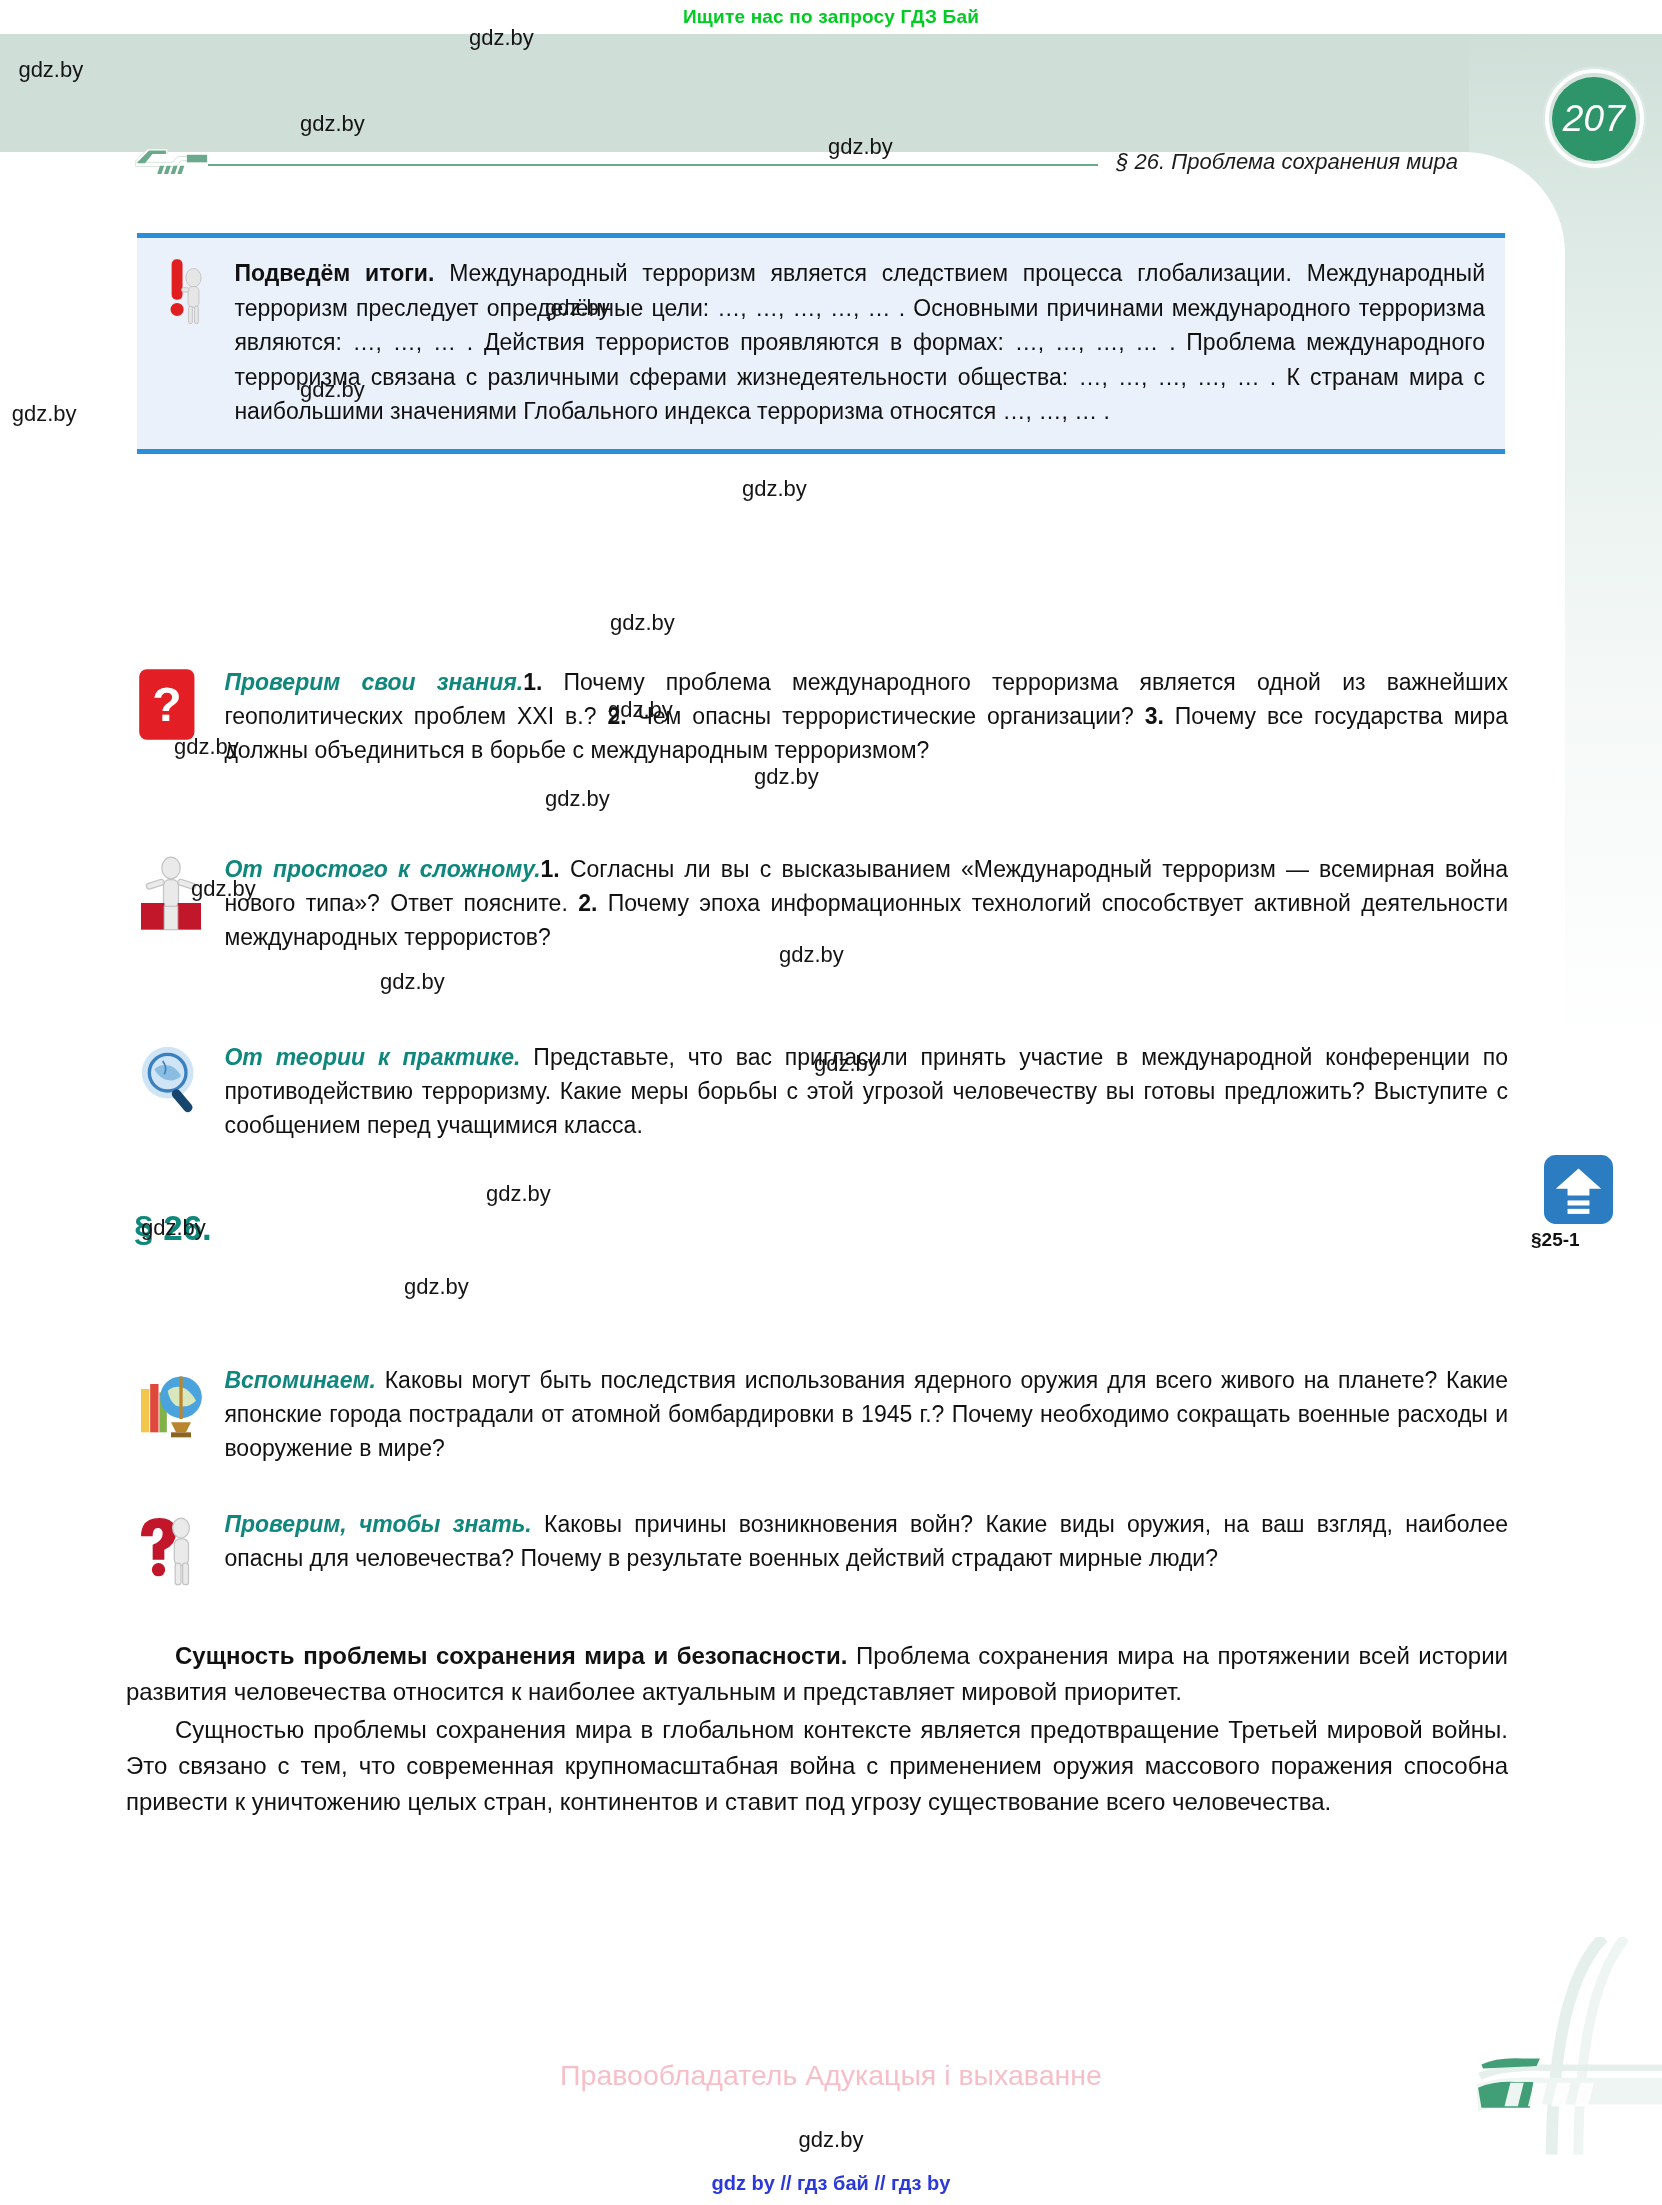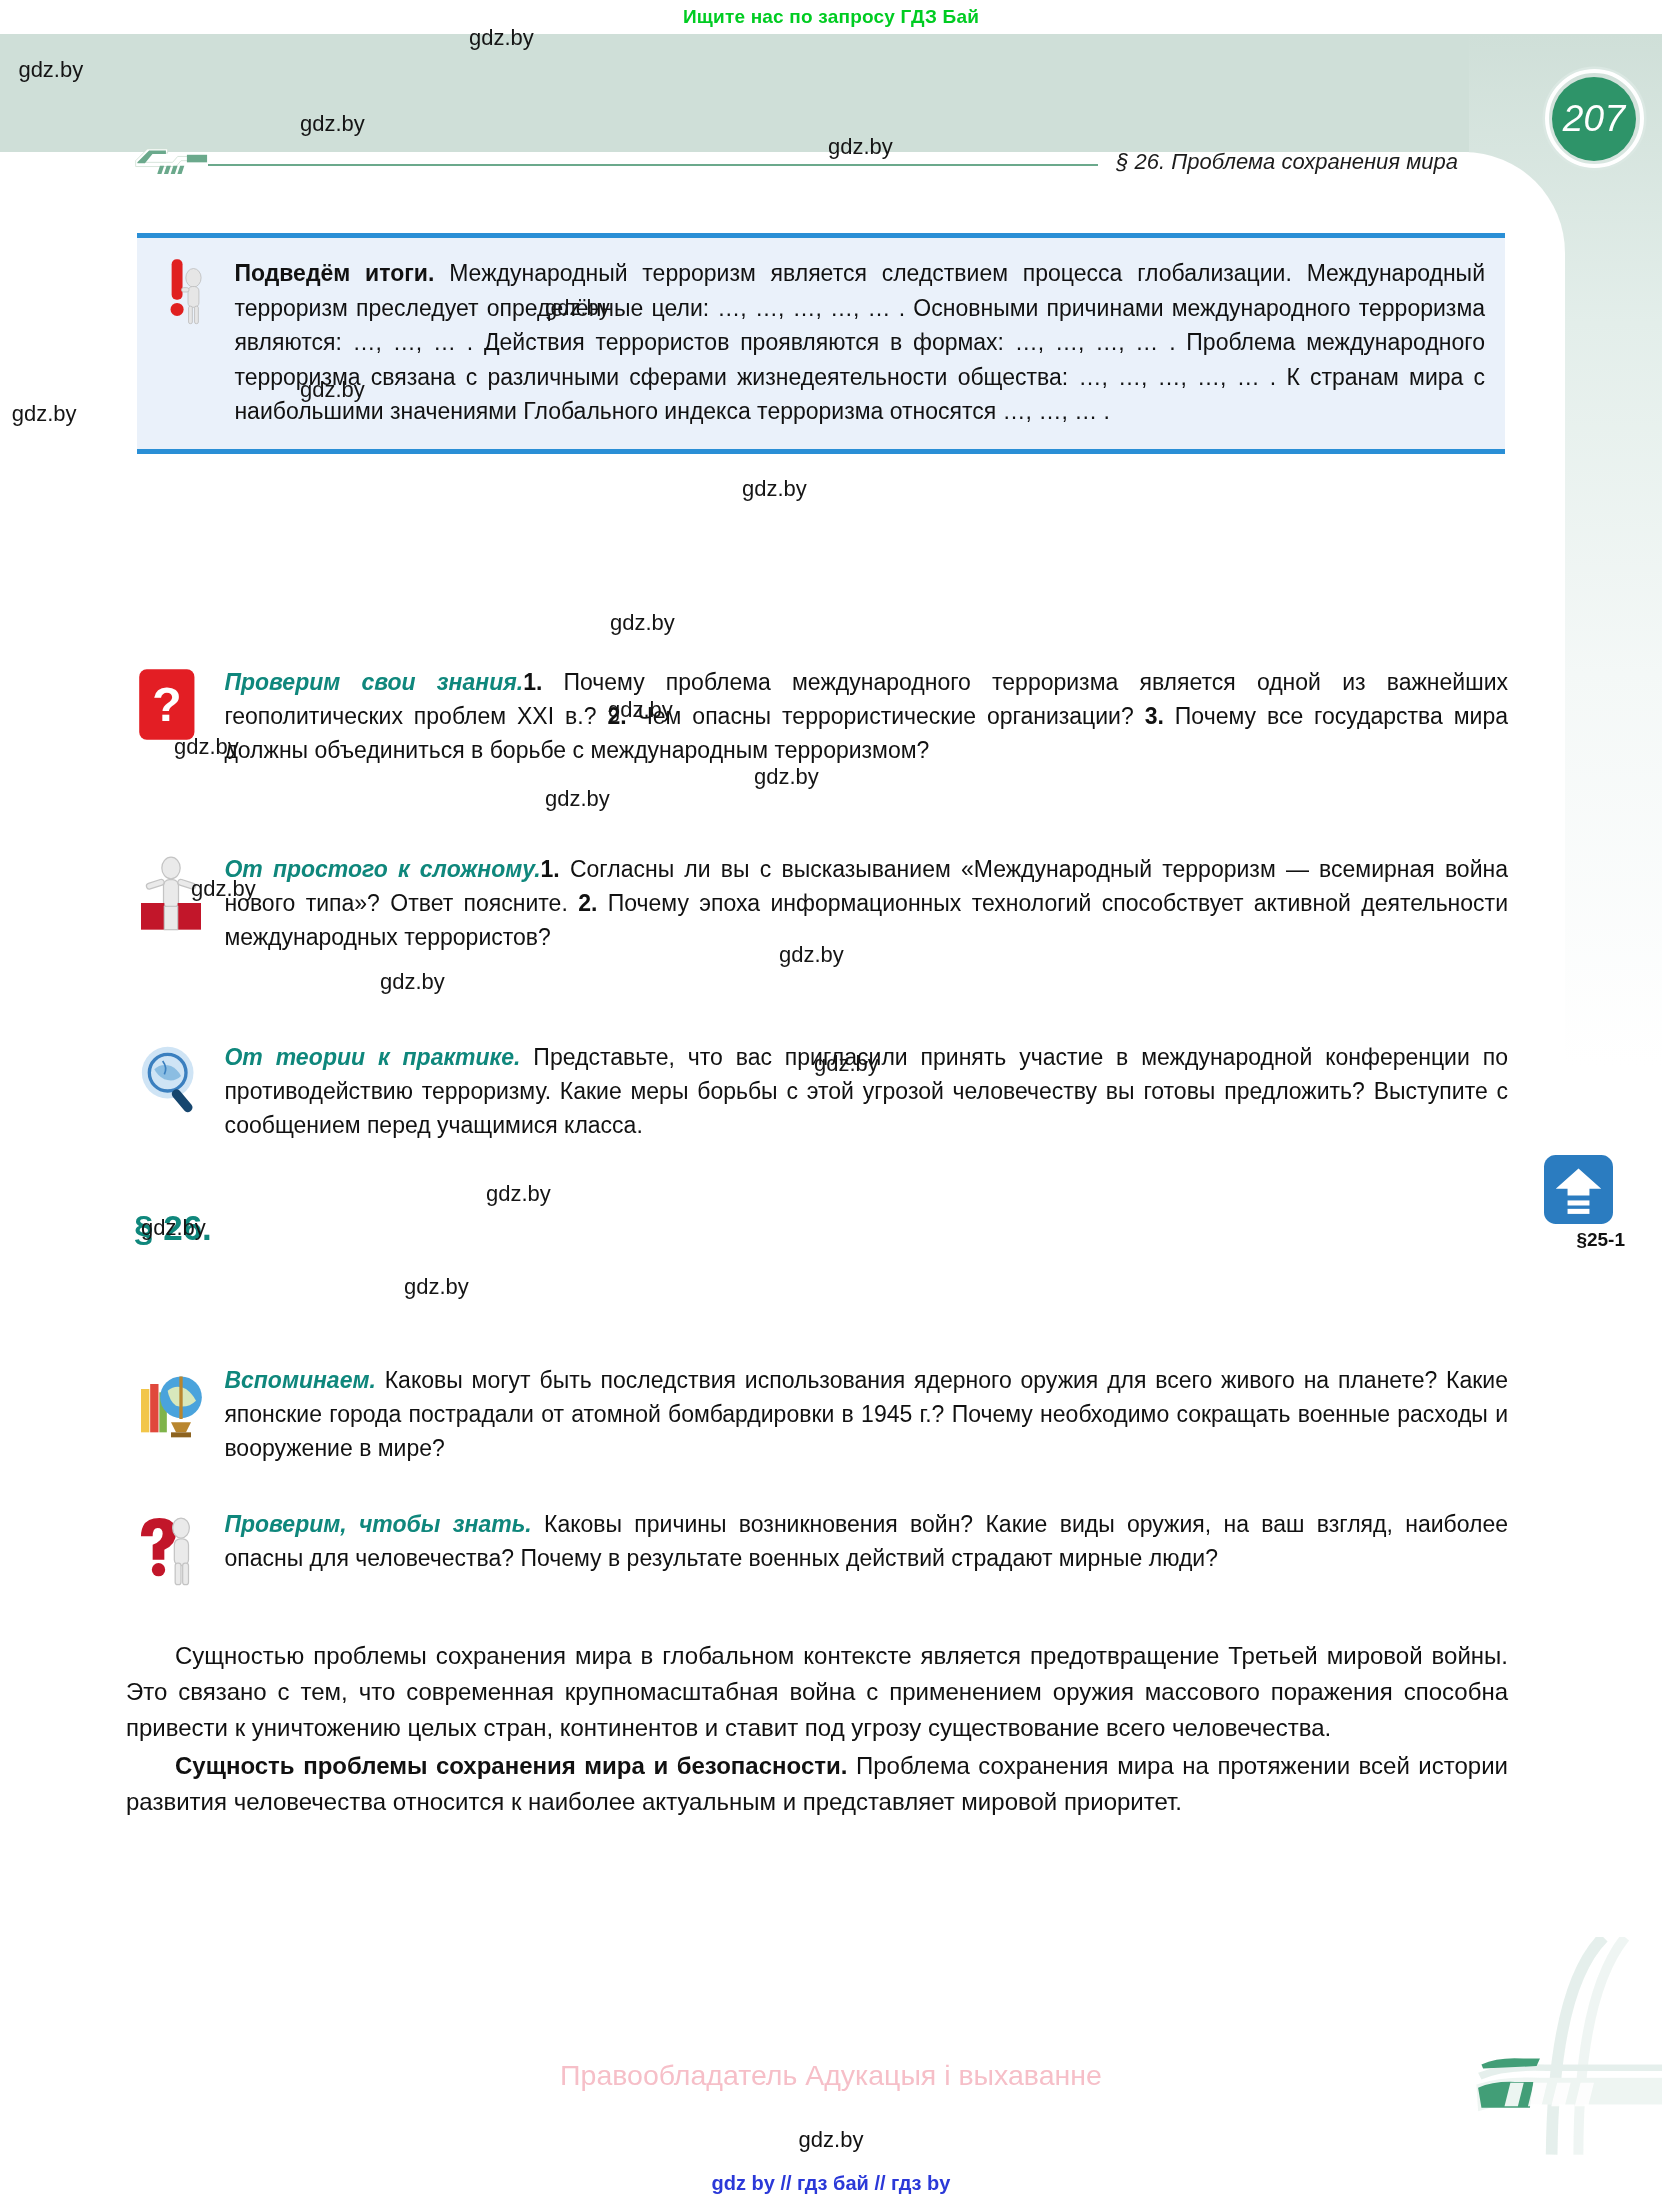--- a/index.html
+++ b/index.html
@@ -213,21 +213,21 @@
   }
   .body-text p { margin-bottom: 1.7px; text-indent: 49px; }
   .body-text b { font-weight: bold; }
   #body-main { top: 1638px; }
 
   
   .ref-icon-wrap {
     position: absolute;
     top: 1155px; right: 37px;
     width: 94px;
-    text-align: right;
+    text-align: left;
     z-index: 12;
   }
   .ref-icon {
     width: 69px; height: 69px;
     margin: 0 auto;
     background: #2b7cc0;
     border-radius: 11.7px;
     position: relative;
   }
   .ref-caption {
@@ -410,22 +410,22 @@
       <rect x="49" y="66" width="7" height="26" rx="3" fill="#eaeaea" stroke="#c4c4c4" stroke-width="1.5"></rect>
       <rect x="58" y="66" width="7" height="26" rx="3" fill="#eaeaea" stroke="#c4c4c4" stroke-width="1.5"></rect>
     </svg>
   </div>
   <div class="task-body">
     <span class="task-head">Проверим, чтобы знать.</span><span> Каковы причины возникновения войн? Какие виды оружия, на ваш взгляд, наиболее опасны для человечества? Почему в результате военных действий страдают мирные люди?</span>
   </div>
 </div>
 
 <div class="body-text" id="body-main">
+  <p><b>Сущность проблемы сохранения мира и безопасности.</b><span> Проблема сохранения мира на протяжении всей истории развития человечества относится к наиболее актуальным и представляет мировой приоритет.</span></p>
   <p>Сущностью проблемы сохранения мира в глобальном контексте является предотвращение Третьей мировой войны. Это связано с тем, что современная крупномасштабная война с применением оружия массового поражения способна привести к уничтожению целых стран, континентов и ставит под угрозу существование всего человечества.</p>
-  <p><b>Сущность проблемы сохранения мира и безопасности.</b><span> Проблема сохранения мира на протяжении всей истории развития человечества относится к наиболее актуальным и представляет мировой приоритет.</span></p>
 </div>
 
 <div class="ref-icon-wrap">
   <div class="ref-icon">
     <svg width="69" height="69" viewBox="0 0 82 82">
       <path d="M41 16 L68 40 L54 40 L54 48 L28 48 L28 40 L14 40 Z" fill="#ffffff"></path>
       <rect x="28" y="54" width="26" height="6" fill="#ffffff"></rect>
       <rect x="28" y="64" width="26" height="6" fill="#ffffff"></rect>
     </svg>
   </div>

